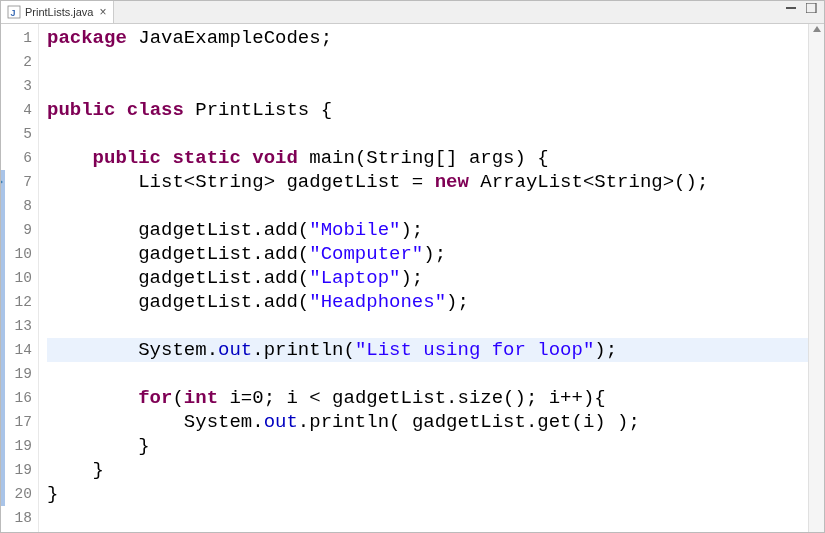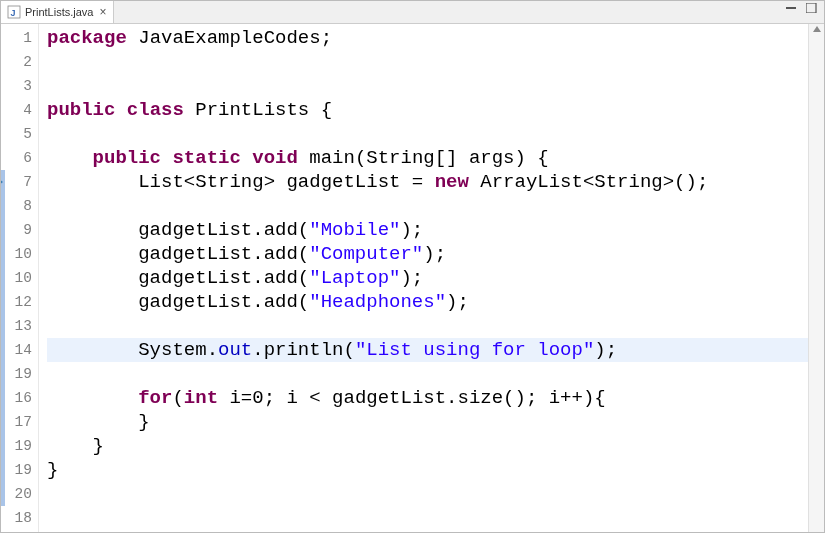--- a/index.html
+++ b/index.html
@@ -200,20 +200,21 @@
       <div class="code-line"><span class="punct">        List&lt;String&gt; gadgetList = </span><span class="kw">new</span><span class="punct"> ArrayList&lt;String&gt;();</span></div>
       <div class="code-line"></div>
       <div class="code-line"><span class="punct">        gadgetList.add(</span><span class="str">"Mobile"</span><span class="punct">);</span></div>
       <div class="code-line"><span class="punct">        gadgetList.add(</span><span class="str">"Computer"</span><span class="punct">);</span></div>
       <div class="code-line"><span class="punct">        gadgetList.add(</span><span class="str">"Laptop"</span><span class="punct">);</span></div>
       <div class="code-line"><span class="punct">        gadgetList.add(</span><span class="str">"Headphones"</span><span class="punct">);</span></div>
       <div class="code-line"></div>
       <div class="code-line"><div class="current-line" style="height: 24px;"></div><span class="punct">        System.</span><span class="field-italic">out</span><span class="punct">.println(</span><span class="str">"List using for loop"</span><span class="punct">);</span></div>
       <div class="code-line"></div>
       <div class="code-line"><span class="punct">        </span><span class="kw">for</span><span class="punct">(</span><span class="kw">int</span><span class="punct"> i=0; i &lt; gadgetList.size(); i++){</span></div>
+      <div class="code-line"><span class="punct">            System.</span><span class="field-italic">out</span><span class="punct">.println( gadgetList.get(i) );</span></div>
       <div class="code-line"><span class="punct">        }</span></div>
       <div class="code-line"><span class="punct">    }</span></div>
       <div class="code-line"><span class="punct">}</span></div>
     </div>
 </div>
 
 <div class="scrollbar-v">
   <div class="scroll-arrow-up"></div>
 </div>
 

